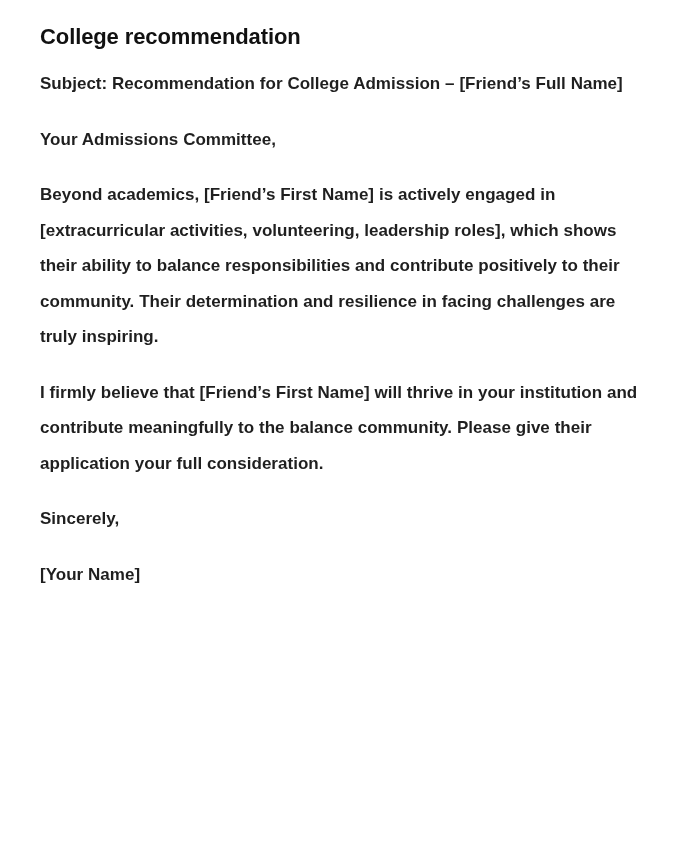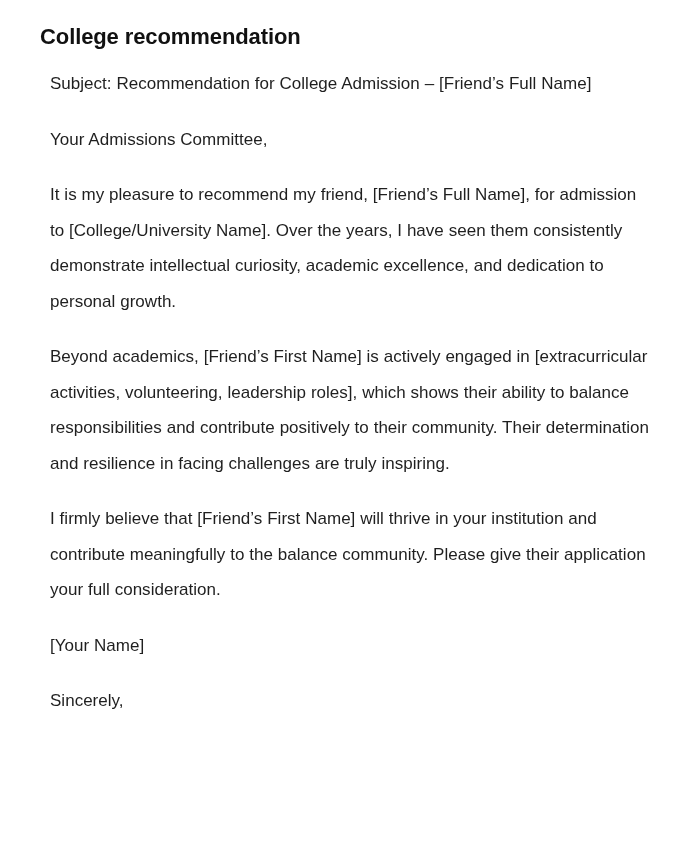--- a/index.html
+++ b/index.html
@@ -37,23 +37,23 @@
 
   .doc-body {
     margin: 0;
     padding: 0;
   }
 
   .doc-paragraph {
     font-size: 17px;
     line-height: 35.5px;
     color: #1f1f1f;
-    margin: 0 0 20px 10px;
+    margin: 0 0 20px 0;
     max-width: 604px;
-    font-weight: normal;
+    font-weight: bold;
     letter-spacing: 0.02px;
     word-spacing: 0.1px;
   }
 
   .doc-paragraph:last-child {
     margin-bottom: 0;
   }
 </style>
 </head>
 <body>
@@ -61,24 +61,23 @@
 <div class="page">
 
   <h1 class="doc-title">College recommendation</h1>
 
   <div class="doc-body">
 
     <p class="doc-paragraph">Subject: Recommendation for College Admission – [Friend’s Full Name]</p>
 
     <p class="doc-paragraph">Your Admissions Committee,</p>
 
-    <p class="doc-paragraph">It is my pleasure to recommend my friend, [Friend’s Full Name], for admission to [College/University Name]. Over the years, I have seen them consistently demonstrate intellectual curiosity, academic excellence, and dedication to personal growth.</p>
 
     <p class="doc-paragraph">Beyond academics, [Friend’s First Name] is actively engaged in [extracurricular activities, volunteering, leadership roles], which shows their ability to balance responsibilities and contribute positively to their community. Their determination and resilience in facing challenges are truly inspiring.</p>
 
     <p class="doc-paragraph">I firmly believe that [Friend’s First Name] will thrive in your institution and contribute meaningfully to the balance community. Please give their application your full consideration.</p>
 
+    <p class="doc-paragraph">Sincerely,</p>
+
     <p class="doc-paragraph">[Your Name]</p>
-
-    <p class="doc-paragraph">Sincerely,</p>
 
   </div>
 </div>
 
 </body></html>

